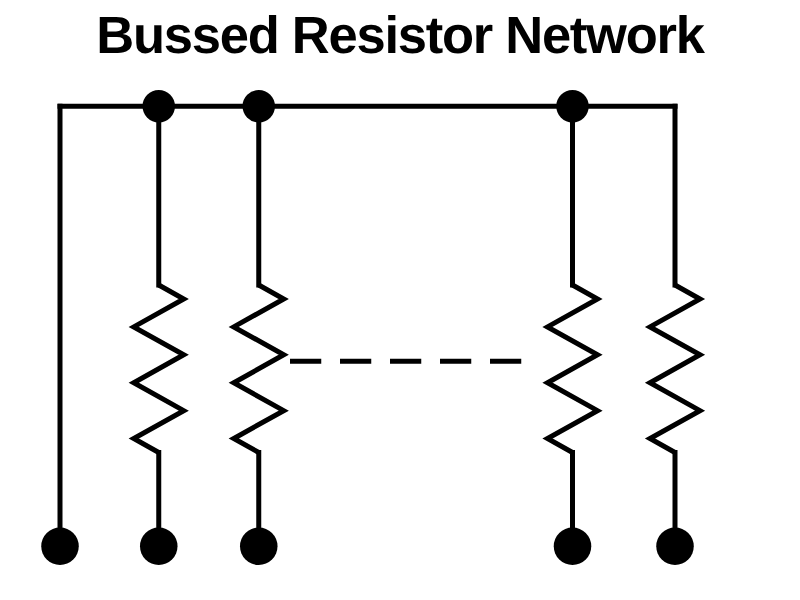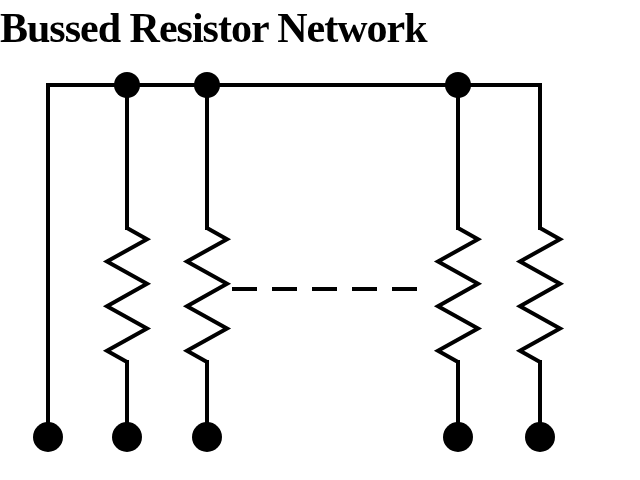--- a/index.html
+++ b/index.html
@@ -13,21 +13,22 @@
     height: 480px;
     background: #ffffff;
     overflow: hidden;
     font-family: "Liberation Sans", sans-serif;
   }
   .diagram-title {
     position: absolute;
     top: 4px;
     left: 0;
     right: 0;
-    font-family: Liberation Serif, serif;
+    text-align: center;
+    font-family: Liberation Sans, sans-serif;
     font-weight: bold;
     font-size: 42px;
     color: #000000;
     letter-spacing: -1px;
     white-space: nowrap;
   }
   .circuit-svg {
     position: absolute;
     top: 0;
     left: 0;

